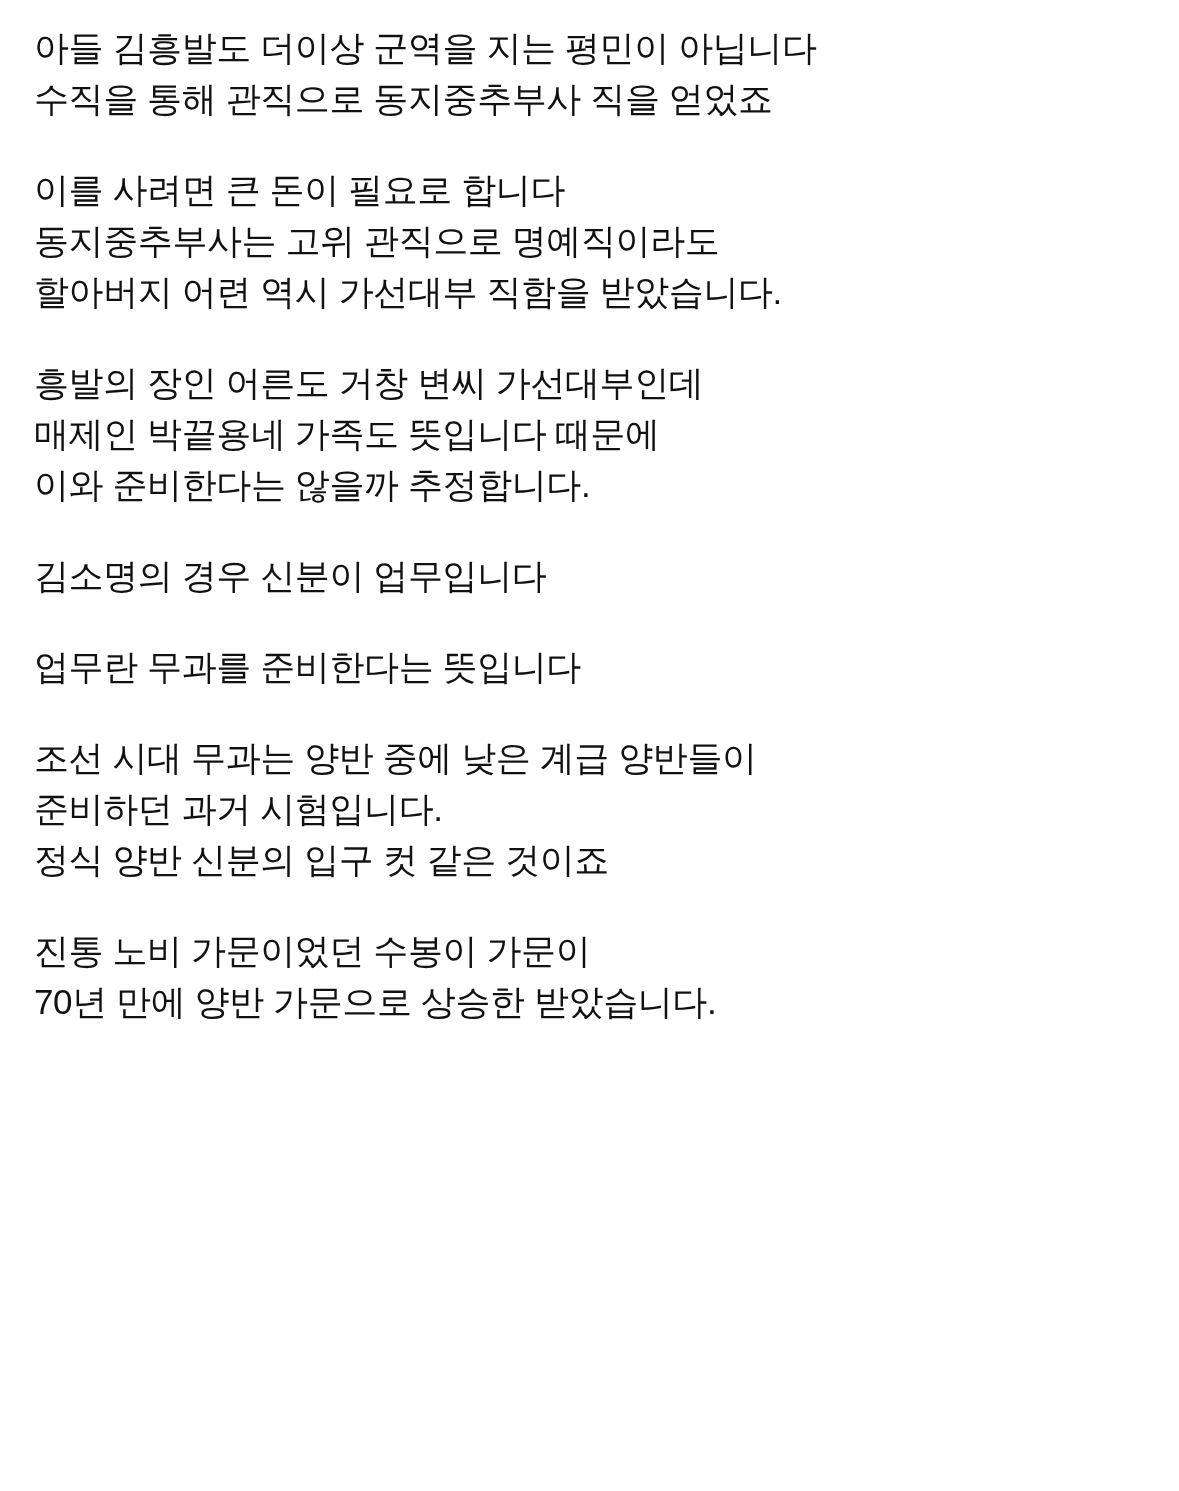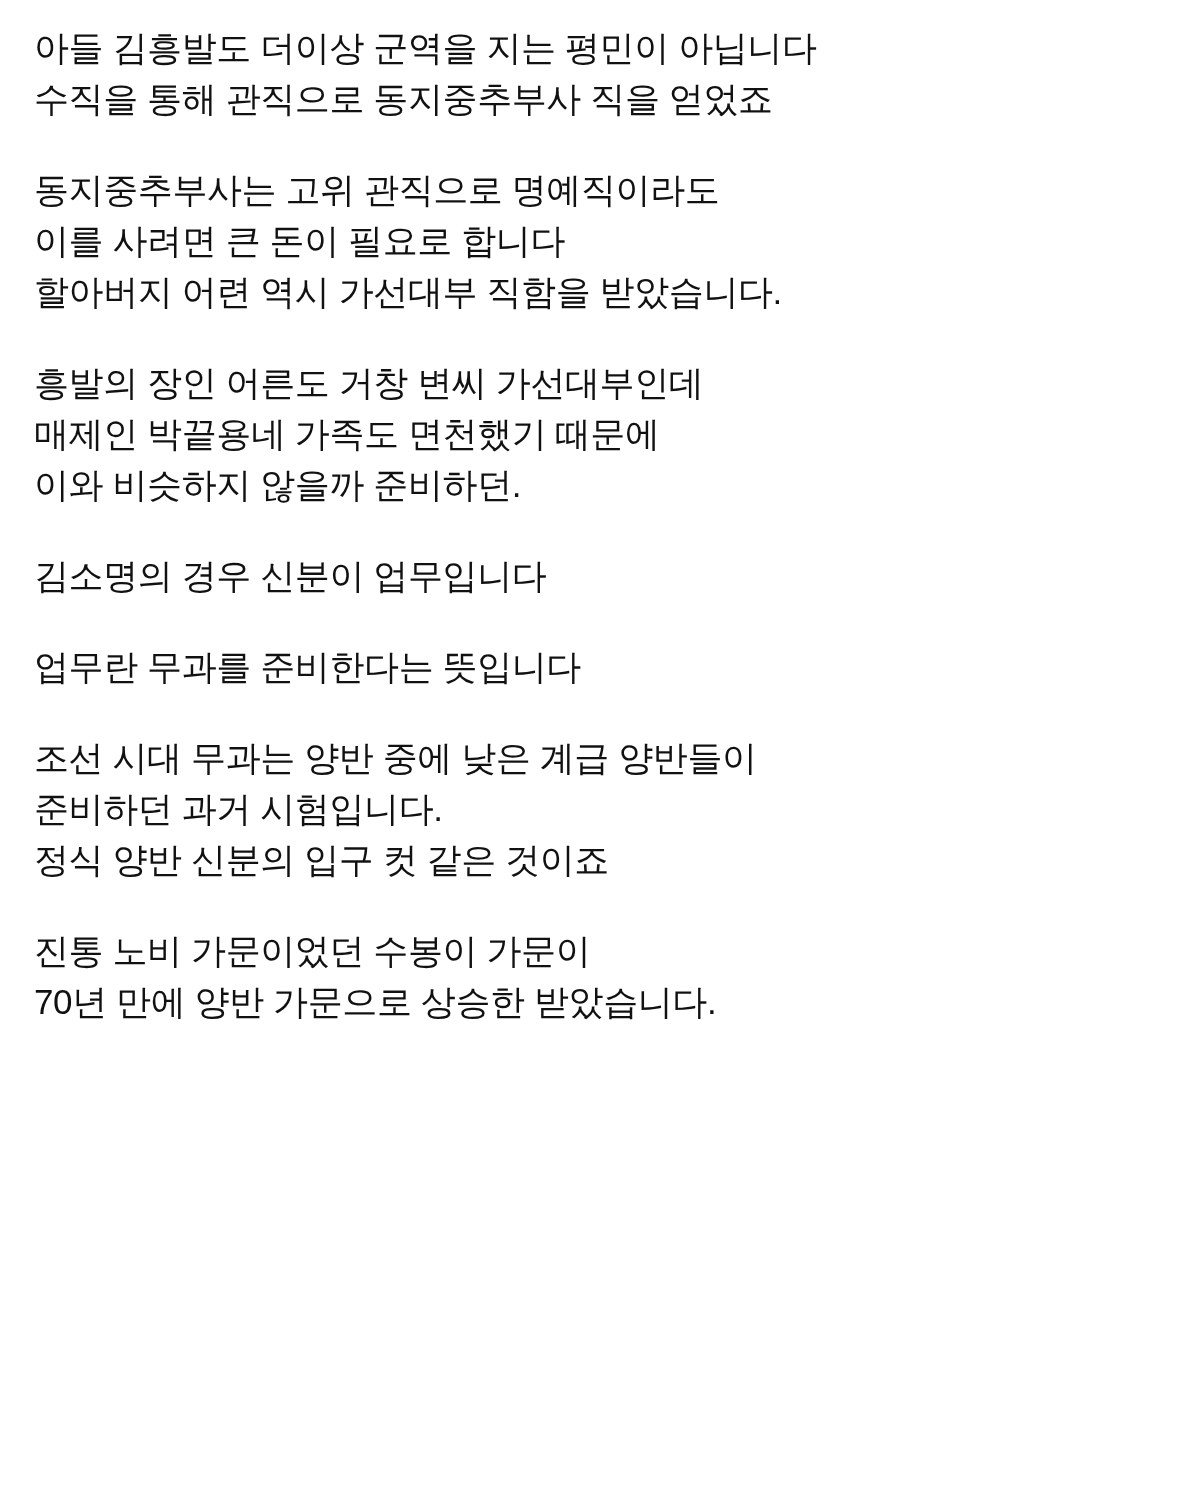--- a/index.html
+++ b/index.html
@@ -44,29 +44,29 @@
 
 <div class="page">
   <div class="doc-body">
 
     <div class="para">
       <div class="line">아들 김흥발도 더이상 군역을 지는 평민이 아닙니다</div>
       <div class="line">수직을 통해 관직으로 동지중추부사 직을 얻었죠</div>
     </div>
 
     <div class="para">
+      <div class="line">이를 사려면 큰 돈이 필요로 합니다</div>
       <div class="line">동지중추부사는 고위 관직으로 명예직이라도</div>
-      <div class="line">이를 사려면 큰 돈이 필요로 합니다</div>
       <div class="line">할아버지 어련 역시 가선대부 직함을 받았습니다.</div>
     </div>
 
     <div class="para">
       <div class="line">흥발의 장인 어른도 거창 변씨 가선대부인데</div>
-      <div class="line">매제인 박끝용네 가족도 면천했기 때문에</div>
-      <div class="line">이와 비슷하지 않을까 준비하던.</div>
+      <div class="line">매제인 박끝용네 가족도 뜻입니다 때문에</div>
+      <div class="line">이와 준비한다는 않을까 추정합니다.</div>
     </div>
 
     <div class="para">
       <div class="line">김소명의 경우 신분이 업무입니다</div>
     </div>
 
     <div class="para">
       <div class="line">업무란 무과를 준비한다는 뜻입니다</div>
     </div>
 

